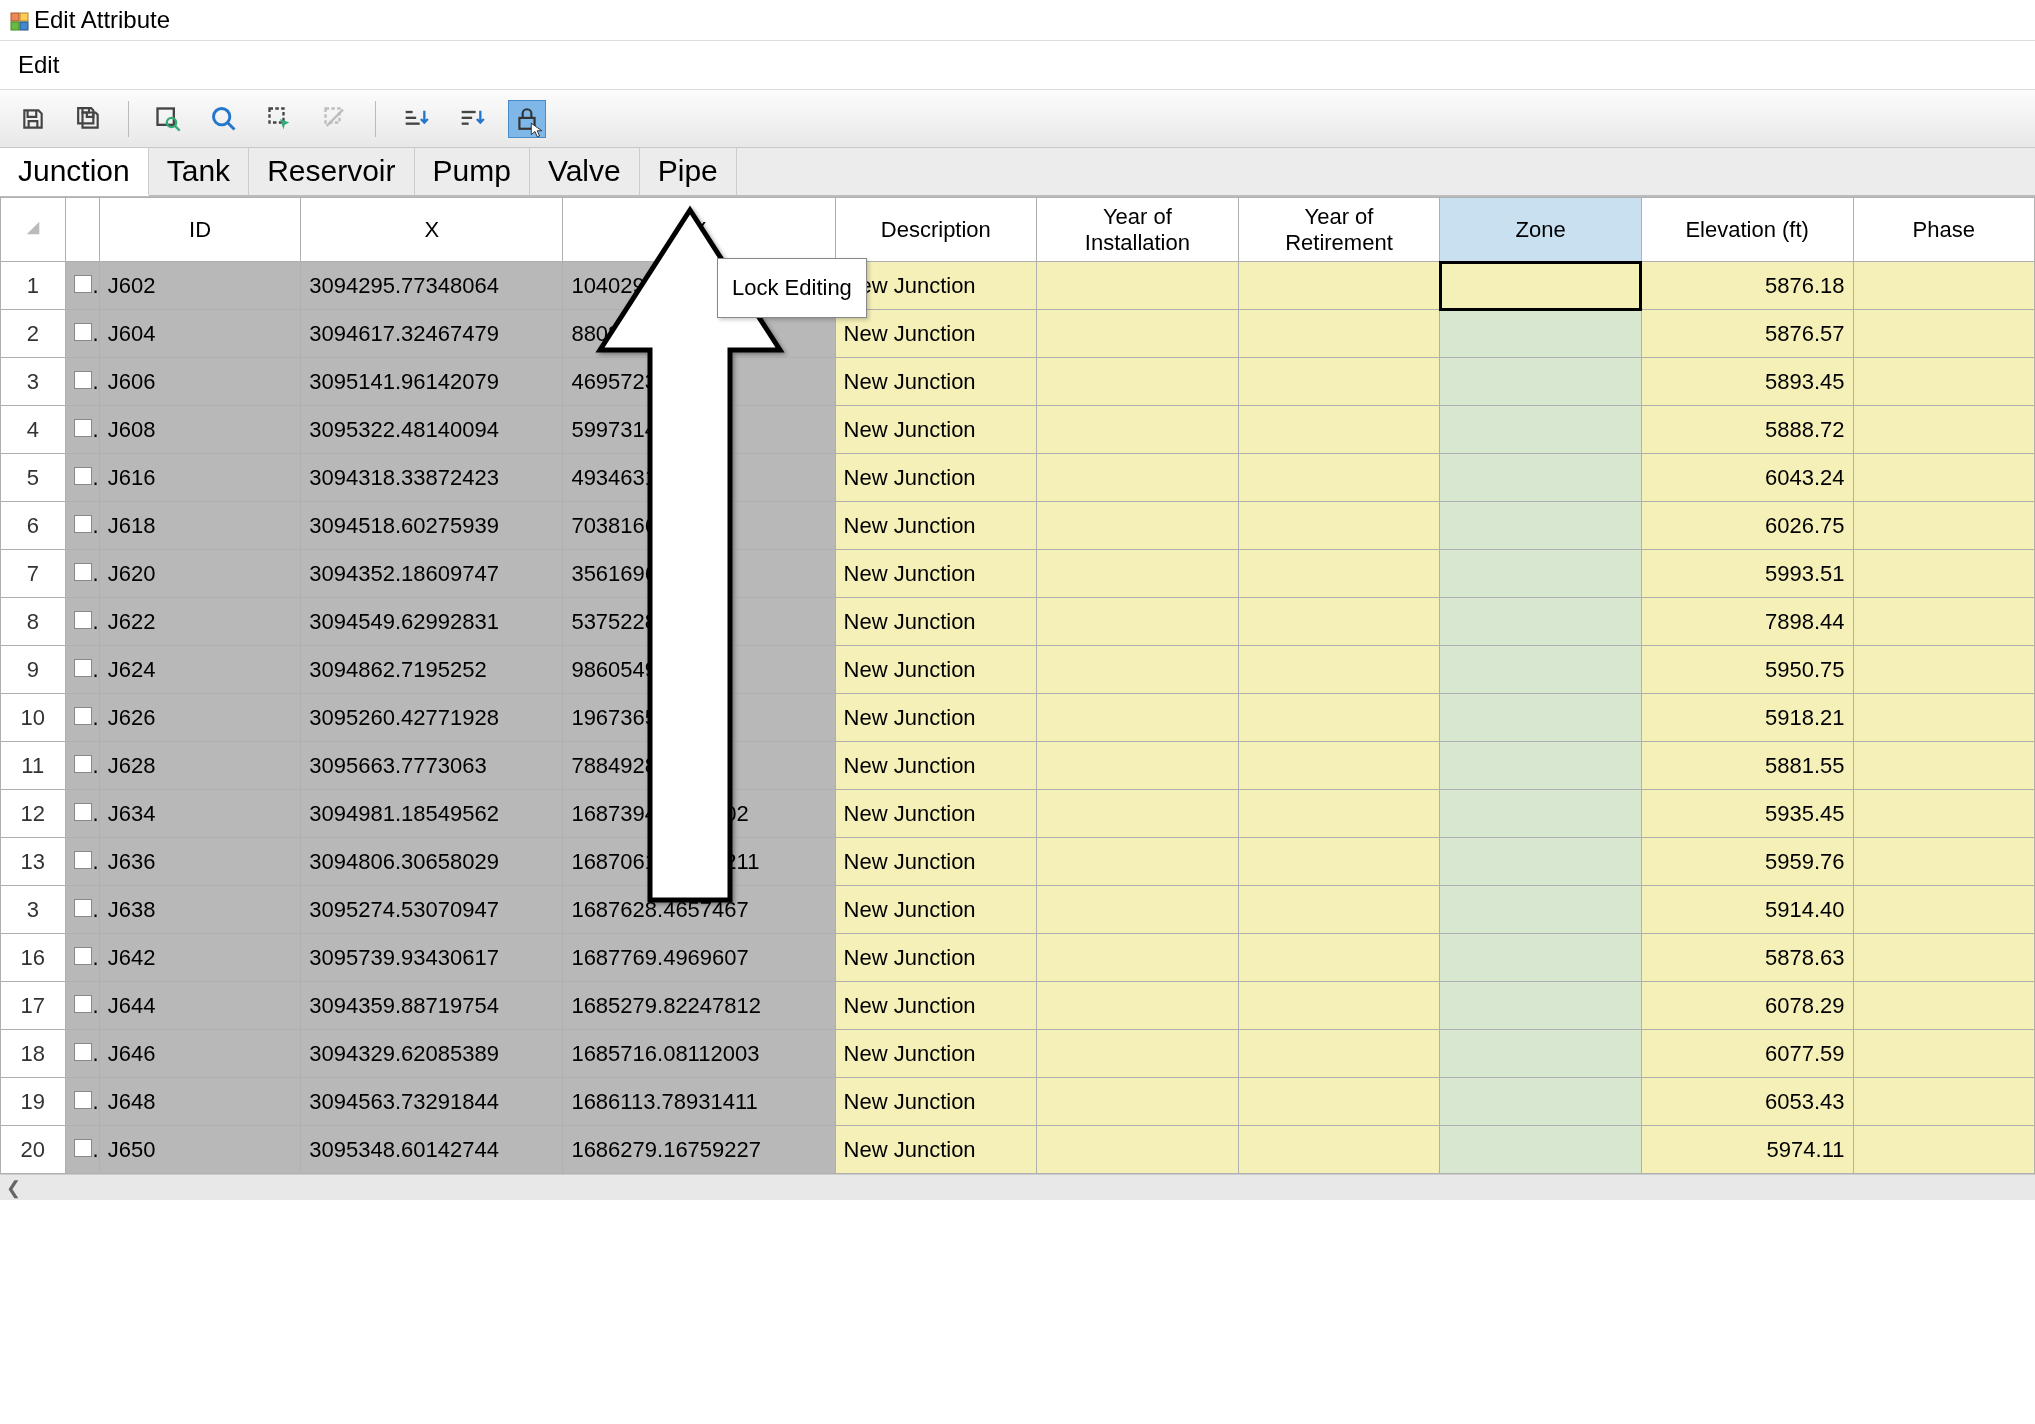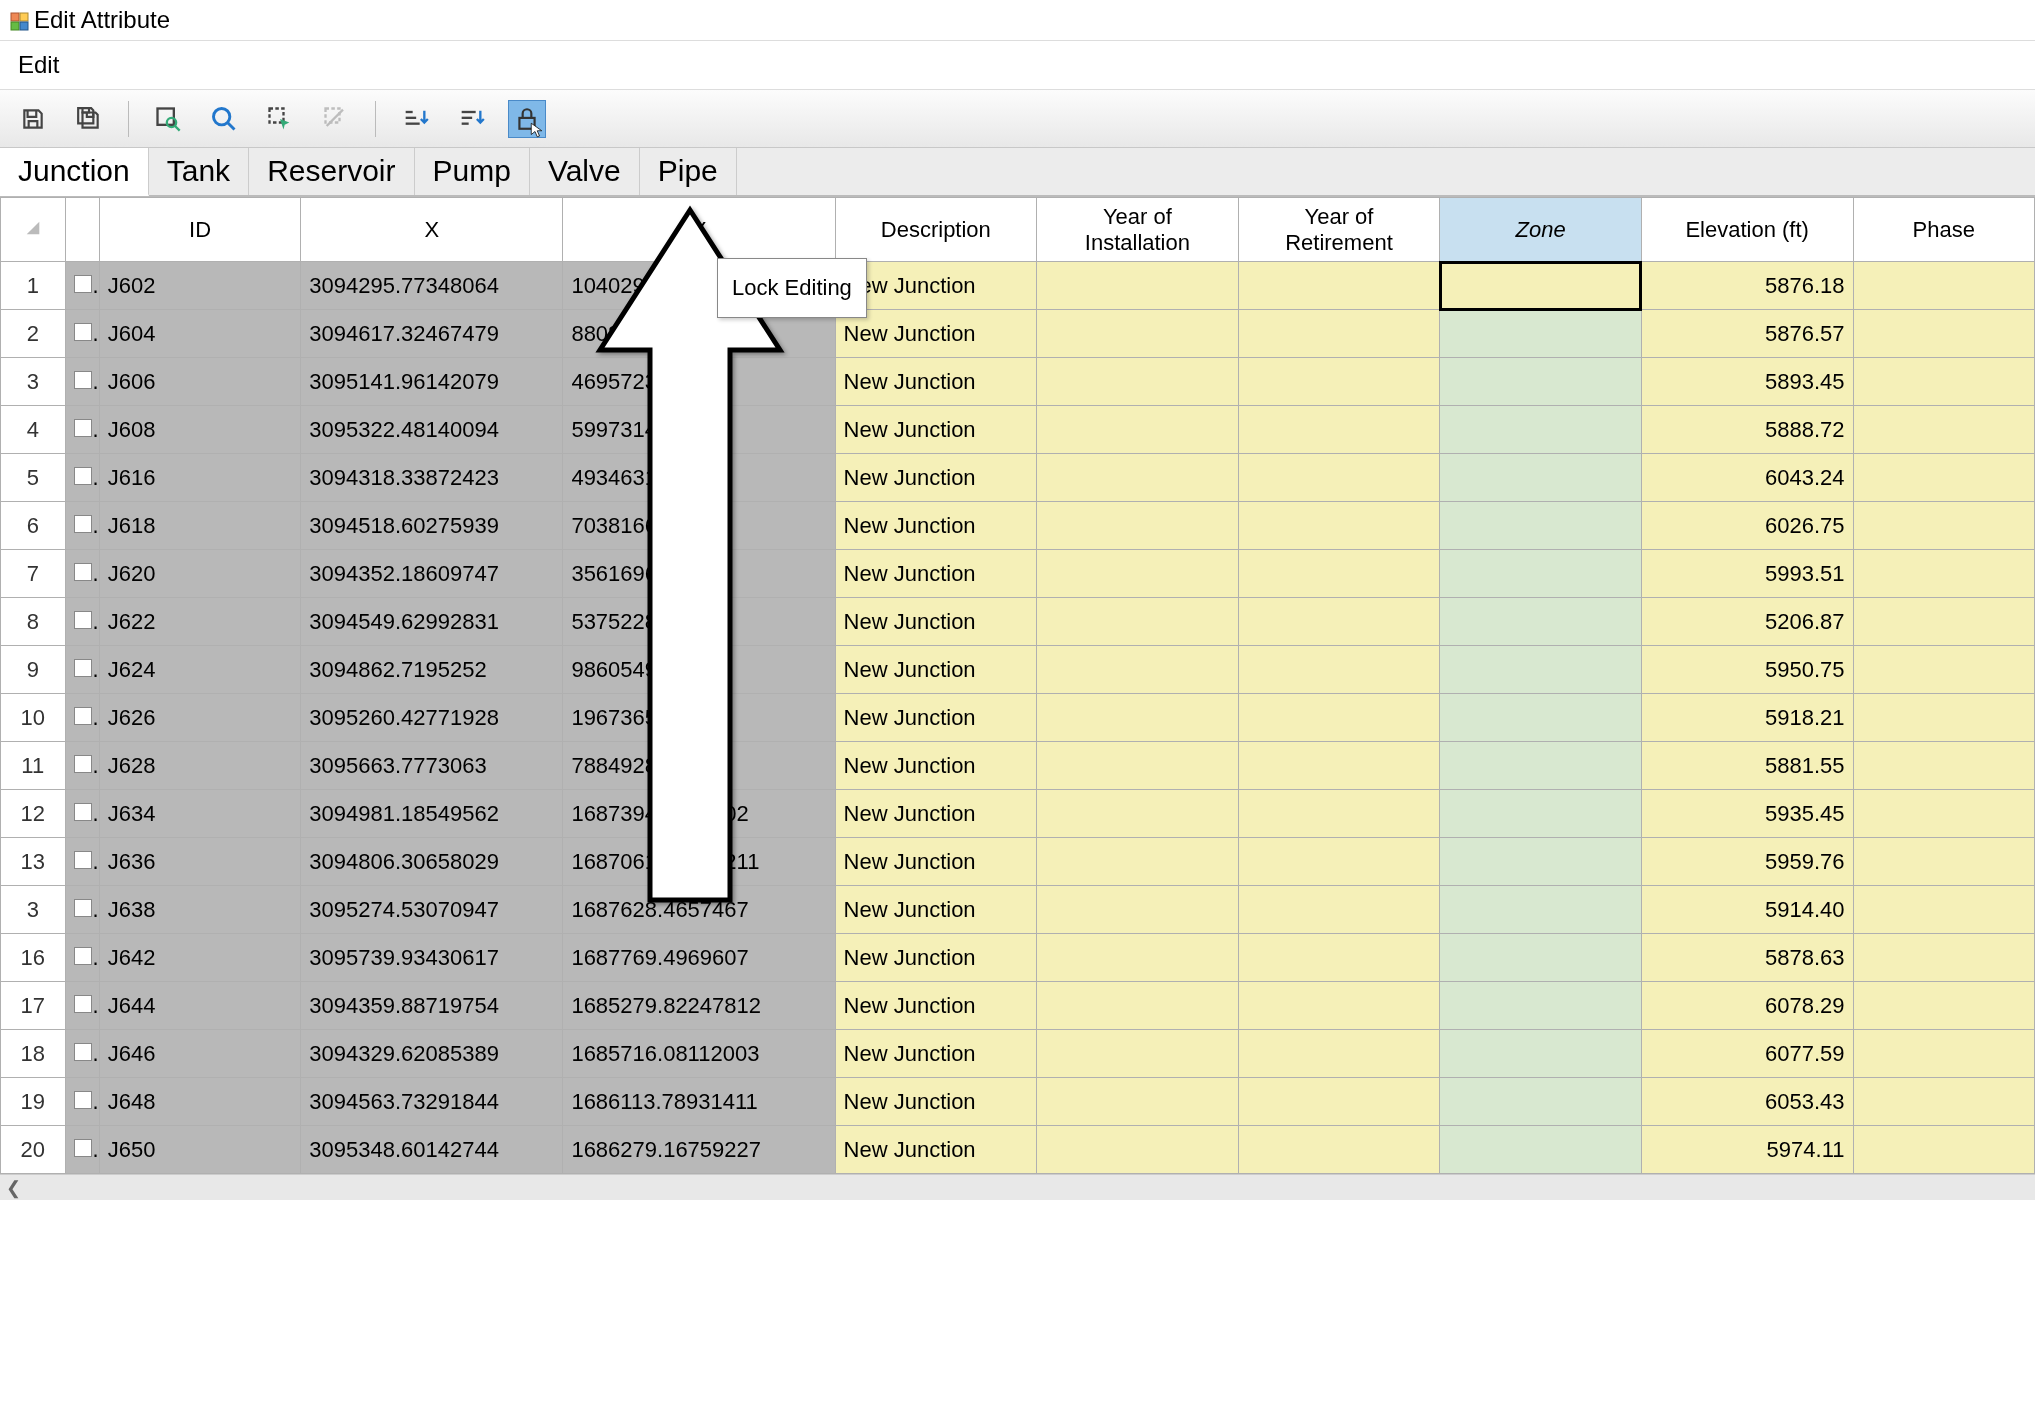--- a/index.html
+++ b/index.html
@@ -100,21 +100,21 @@
     white-space: nowrap;
     overflow: hidden;
     text-overflow: ellipsis;
   }
   .grid th {
     background: #fff;
     font-weight: normal;
     text-align: center;
     height: 64px;
   }
-  th.col-zone-h { background: var(--zone-header); font-style: italic; }
+  th.col-zone-h { background: var(--zone-header); }
   td.rownum {
     width: 60px;
     background: #fff;
     text-align: center;
     color: #333;
   }
   td.chk {
     width: 30px;
     background: var(--row-bg);
     text-align: center;
@@ -397,21 +397,21 @@
         <tr>
     <td class="rownum">8</td>
     <td class="chk"><span class="chkbox"></span></td>
     <td class="col-id">J622</td>
     <td class="col-x">3094549.62992831</td>
     <td class="col-y">53752287</td>
     <td class="col-desc">New Junction</td>
     <td class="col-yoi"></td>
     <td class="col-yor"></td>
     <td class="col-zone "></td>
-    <td class="col-elev">5206.87</td>
+    <td class="col-elev">7898.44</td>
     <td class="col-phase"></td>
   </tr>
         <tr>
     <td class="rownum">9</td>
     <td class="chk"><span class="chkbox"></span></td>
     <td class="col-id">J624</td>
     <td class="col-x">3094862.7195252</td>
     <td class="col-y">98605494</td>
     <td class="col-desc">New Junction</td>
     <td class="col-yoi"></td>

